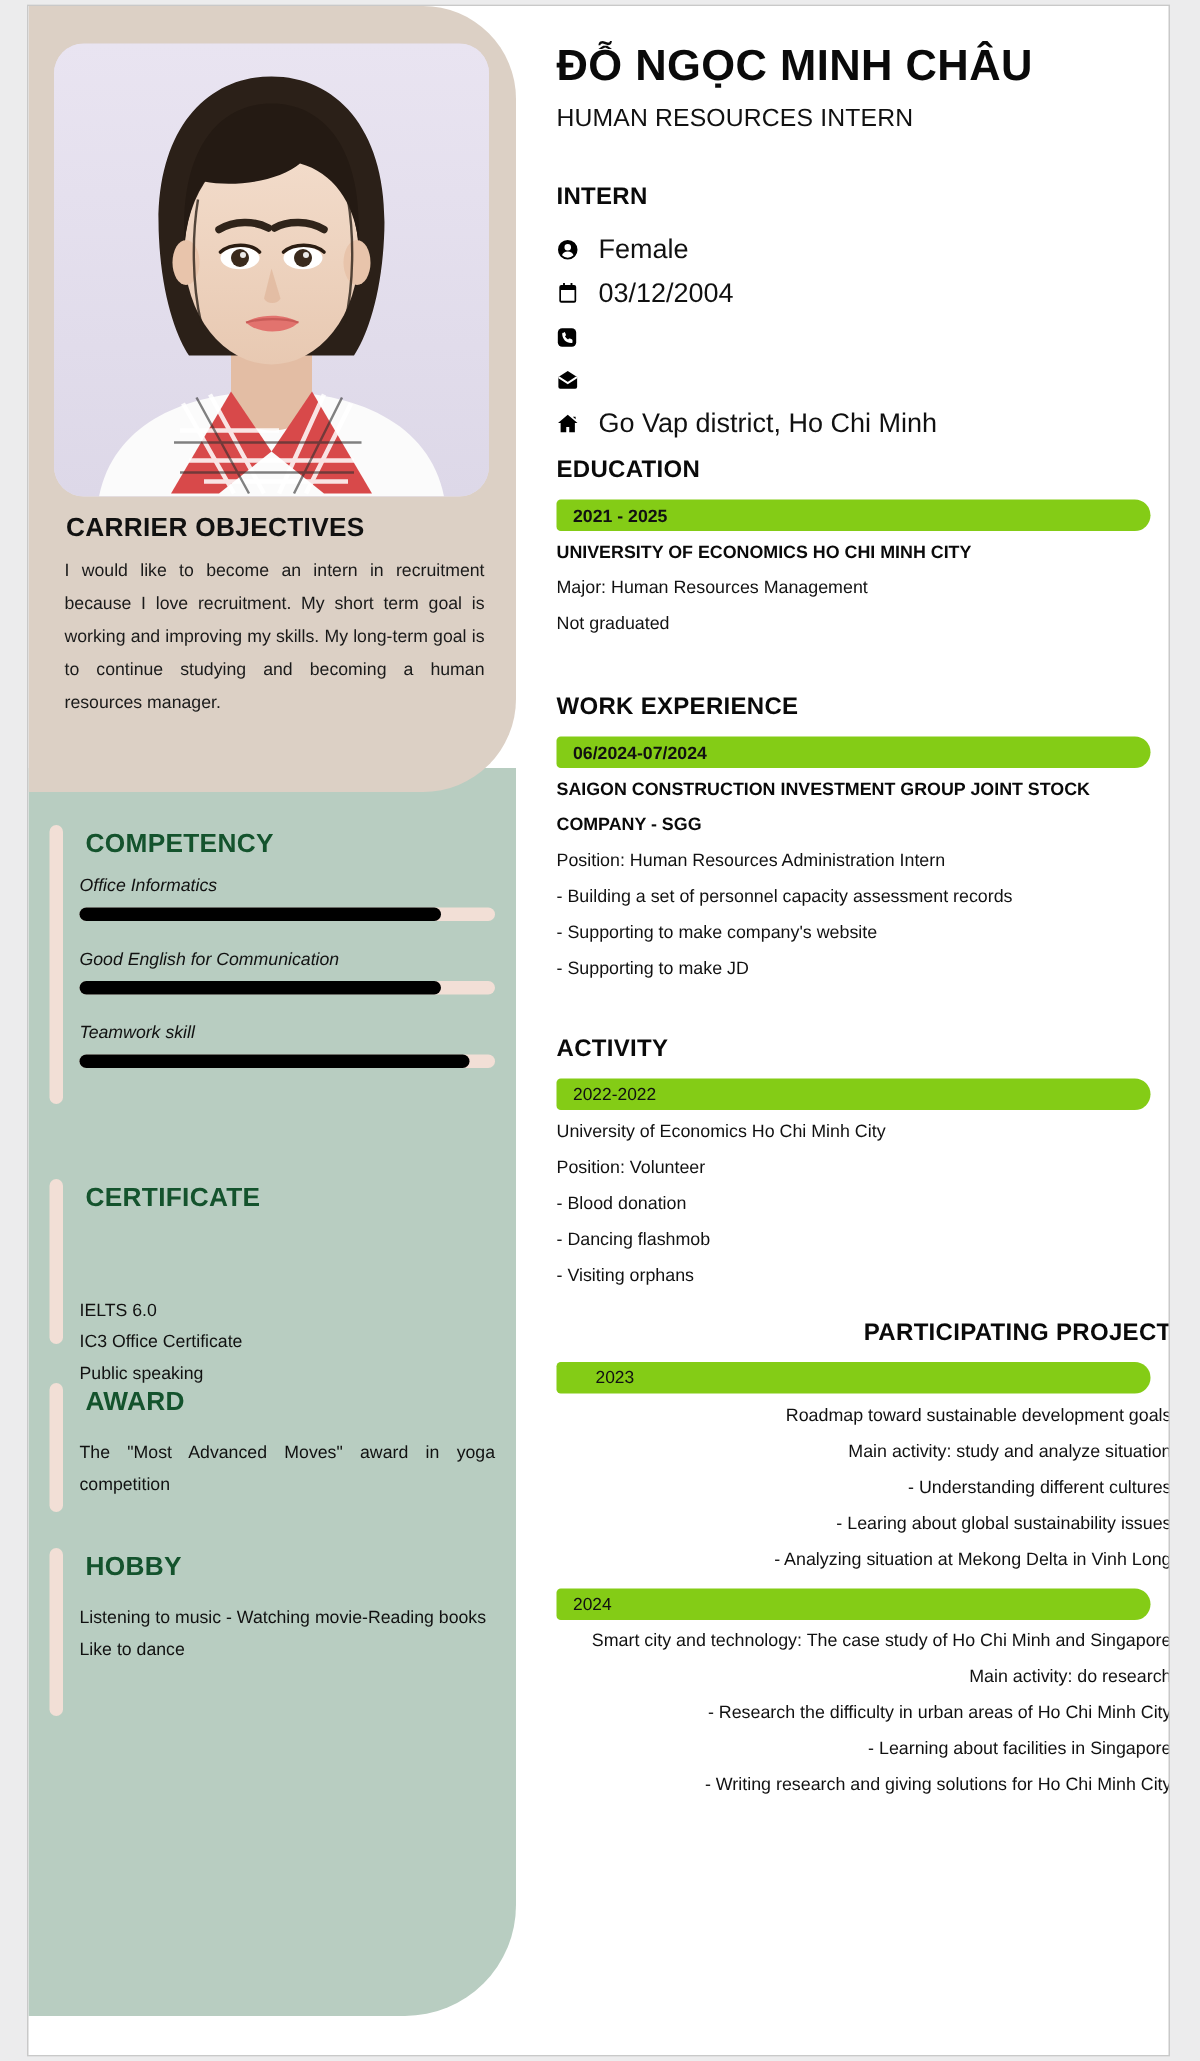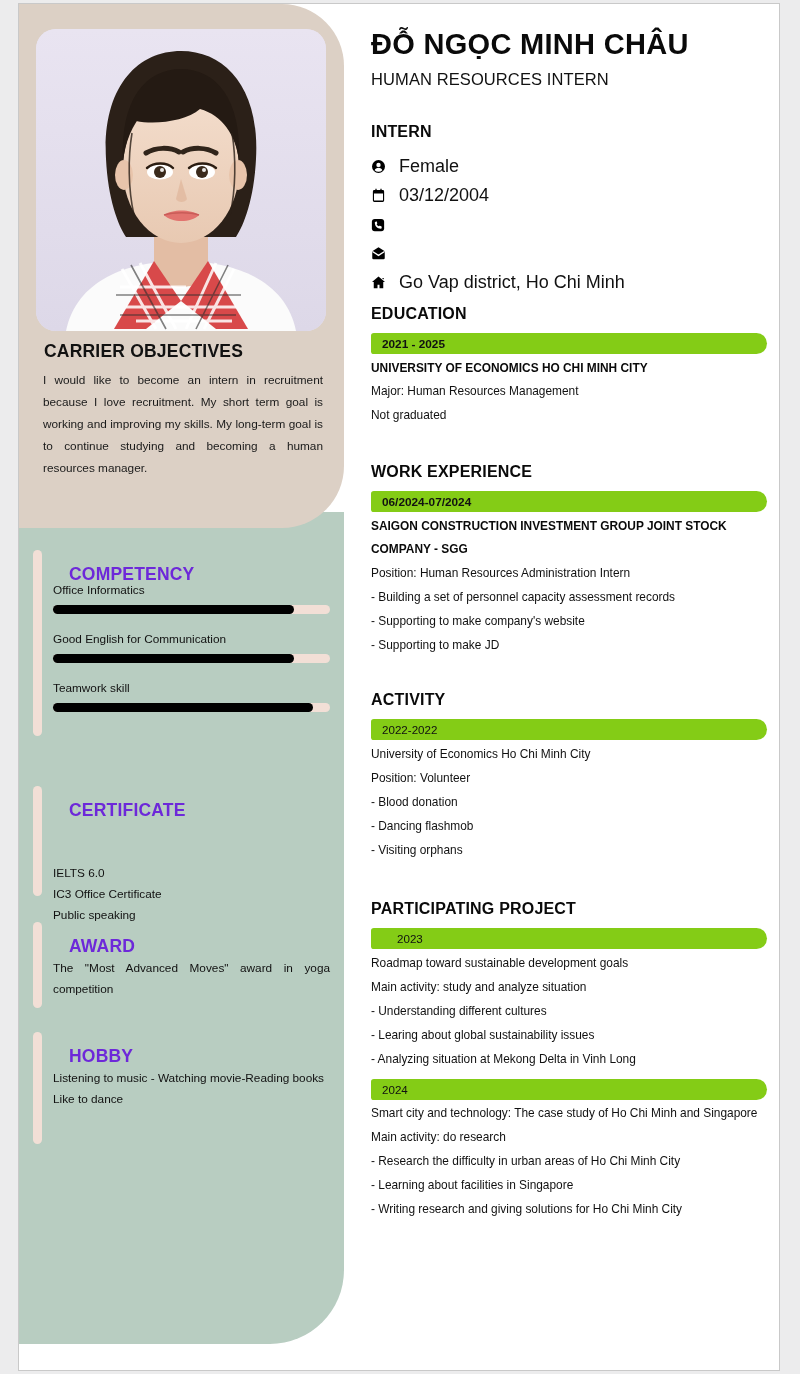--- a/index.html
+++ b/index.html
@@ -24,25 +24,25 @@
   .photo svg{display:block;width:100%;height:100%;}
 
   .obj-head{position:absolute;left:25px;top:337px;width:280px;font-size:17.5px;font-weight:bold;
       color:#111;letter-spacing:.2px;}
   .obj-text{position:absolute;left:24px;top:365px;width:280px;font-size:11.8px;line-height:22px;
       color:#1a1a1a;text-align:justify;}
 
   
   .lsec{position:absolute;left:14px;width:300px;}
   .lsec .bar{position:absolute;left:0;top:2px;width:9px;border-radius:6px;background:#f2dfd6;}
-  .lsec h3{margin:16px;position:absolute;left:20px;top:0;font-size:17.5px;font-weight:bold;color:#6d28d9;
+  .lsec h3{margin:4px;position:absolute;left:20px;top:0;font-size:17.5px;font-weight:bold;color:#14532d;
       letter-spacing:.2px;white-space:nowrap;}
   .lsec .body{position:absolute;left:20px;width:277px;}
 
-  .skill-name{font-size:11.8px;color:#111;line-height:16px;margin:0 0 7px 0;}
+  .skill-name{font-size:11.8px;color:#111;line-height:16px;margin:0 0 7px 0;font-style:italic;}
   .skill-track{position:relative;height:9px;border-radius:6px;background:#f2dfd6;margin-bottom:17px;}
   .skill-fill{position:absolute;left:0;top:0;height:9px;border-radius:6px;background:#000;}
 
   .line{font-size:11.8px;color:#111;line-height:21px;}
   .para{font-size:11.8px;color:#111;line-height:21px;text-align:justify;}
 
   
   .right-col{position:absolute;left:352px;top:0;width:410px;}
 
   .name{font-size:29px;font-weight:bold;color:#0a0a0a;line-height:36px;letter-spacing:.3px;
@@ -292,21 +292,21 @@
         <div class="chip" style="margin-top:10px;">
           <span>2022-2022</span>
         </div>
         <div class="r-line" style="margin-top:2px;">University of Economics Ho Chi Minh City</div>
         <div class="r-line">Position: Volunteer</div>
         <div class="r-line">- Blood donation</div>
         <div class="r-line">- Dancing flashmob</div>
         <div class="r-line">- Visiting orphans</div>
       </div>
 
-      <div style="margin-top:38px;">
+      <div style="margin-top:18px;text-align:right;">
         <p class="rhead">PARTICIPATING PROJECT</p>
 
         <div class="blk">
           <div class="chip" style="margin-top:10px;padding-left:26px;">
             <span>2023</span>
           </div>
           <div class="r-line" style="margin-top:2px;">Roadmap toward sustainable development goals</div>
           <div class="r-line">Main activity: study and analyze situation</div>
           <div class="r-line">- Understanding different cultures</div>
           <div class="r-line">- Learing about global sustainability issues</div>

